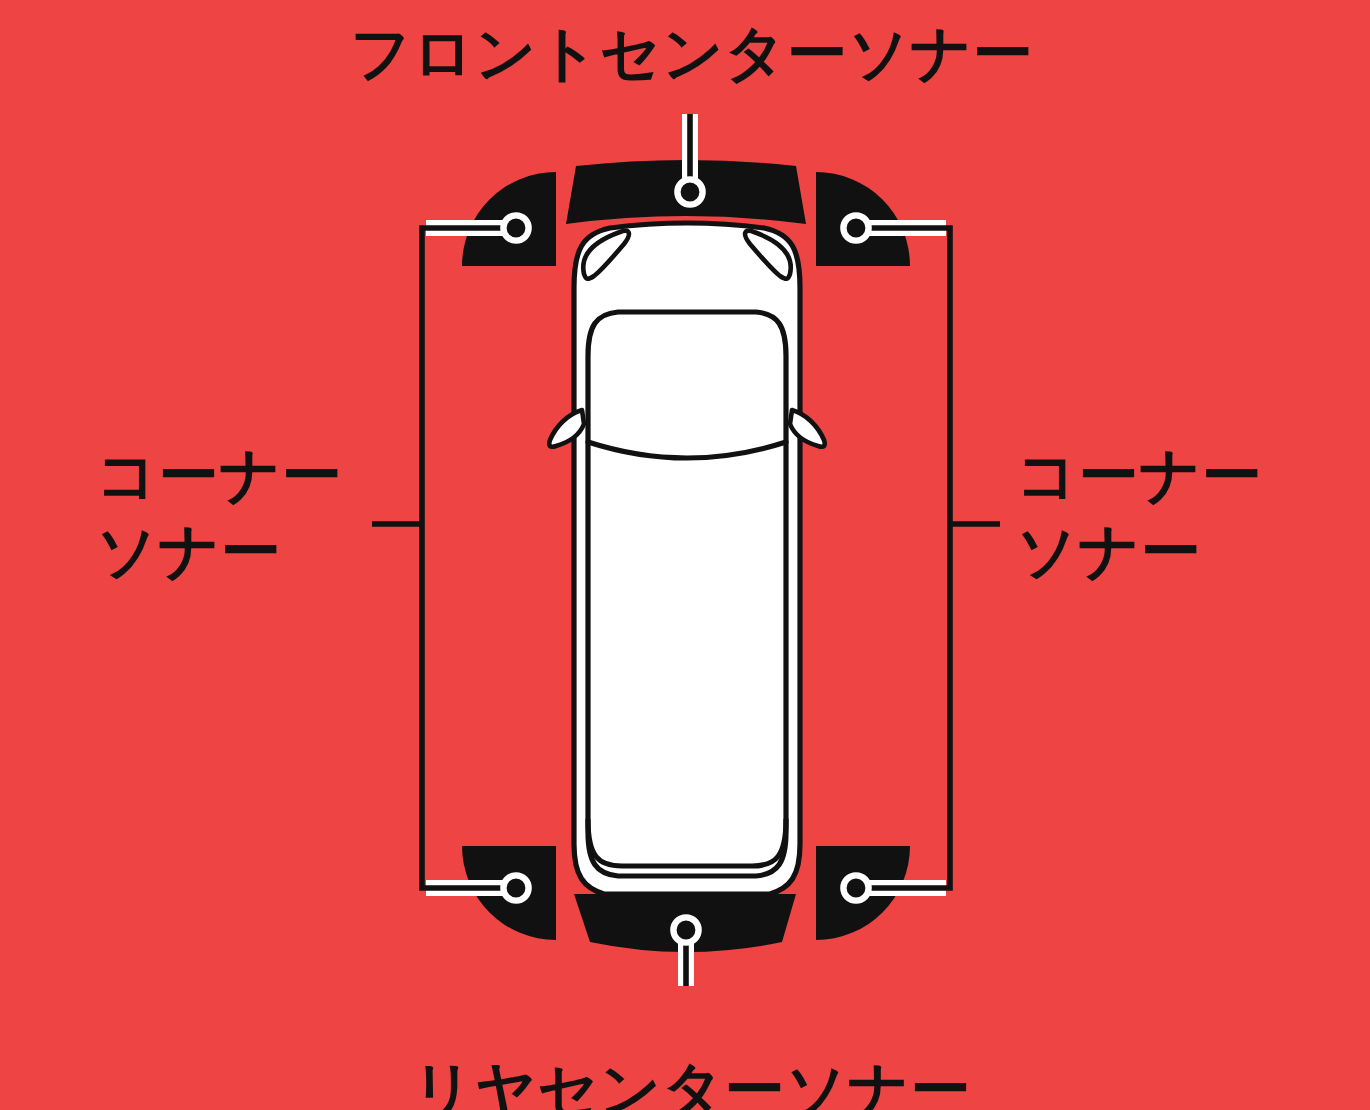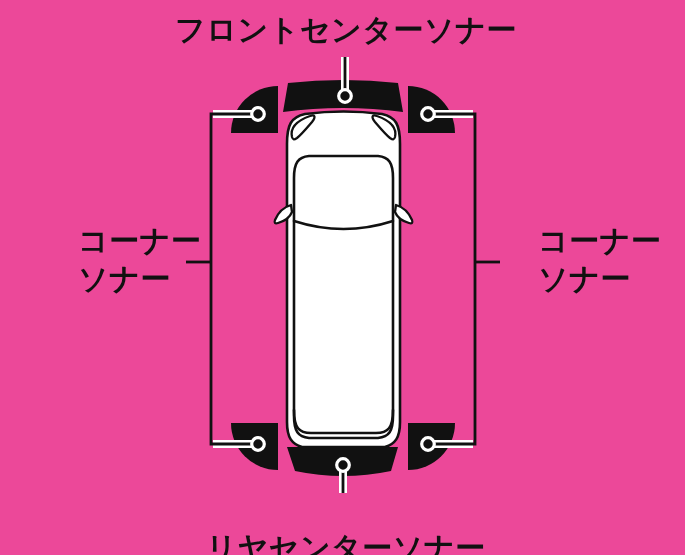--- a/index.html
+++ b/index.html
@@ -1,26 +1,26 @@
 <!DOCTYPE html>
 <html><head>
 <meta charset="utf-8">
 <style>
   html,body{margin:0;padding:0;background:#fff;}
   .stage{
-    position:relative;width:685px;height:555px;background:#ec4899;overflow:hidden;
-    font-family:Liberation Sans, sans-serif;
+    position:relative;width:685px;height:555px;background:#ef4444;overflow:hidden;
+    font-family:Liberation Mono, monospace;
   }
   .stage svg{position:absolute;left:0;top:0;}
   .lbl{
     position:absolute;color:#111111;font-size:30px;font-weight:600;
     letter-spacing:0.5px;white-space:nowrap;line-height:36px;
   }
   .lbl.centered{transform:translateX(-50%);}
-  .lbl.twoline{line-height:38px;margin-left:30px;}
+  .lbl.twoline{line-height:38px;}
 </style>
 </head>
 <body>
 
 <div class="stage">
 
   <svg width="685" height="555" viewBox="0 0 685 555">
 
     <g fill="#ffffff" stroke="#111111" stroke-width="2.6" stroke-linejoin="round" stroke-linecap="round">
       <path d="M 287,144 C 287,125 291,117 305,114 Q 343.5,109 382,114 C 396,117 400,125 400,144

